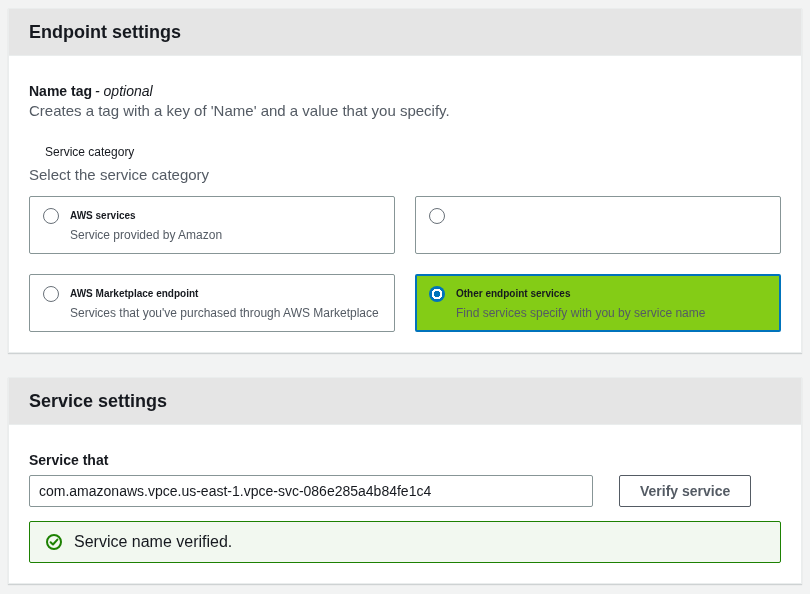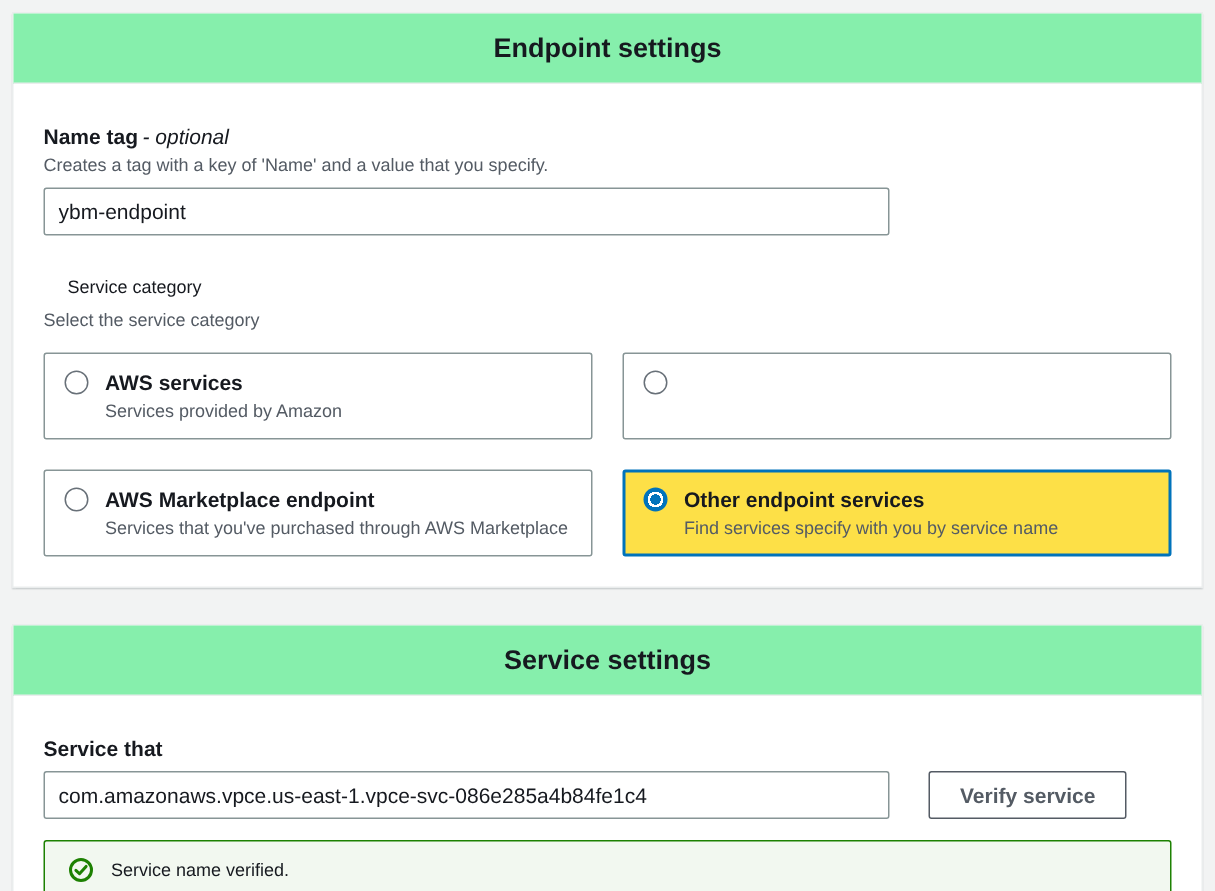--- a/index.html
+++ b/index.html
@@ -14,32 +14,31 @@
   .page { padding: 8px 8px 0; }
 
   .panel {
     background: #fff;
     border: 1px solid #eaeded;
     box-shadow: 0 1px 1px rgba(0,28,36,.15);
   }
   .panel + .panel { margin-top: 24px; }
 
   .panel-header {
-    background: #86efac;
+    background: #e5e5e5;
     border-bottom: 1px solid #eaeded;
     padding: 12px 20px;
-    text-align: center;
   }
   .panel-title { margin: 0; font-size: 18px; font-weight: bold; line-height: 22px; }
 
   .panel-body { padding: 14px 20px 20px; }
 
   .field-label { font-weight: bold; font-size: 14px; line-height: 18px; margin-top: 12px; }
   .field-label em { font-weight: normal; margin-left: 3px; }
-  .field-desc { font-size: 12px; color: #545b64; margin: 3px 0 7px; line-height: 15px; }
+  .field-desc { font-size: 15px; color: #545b64; margin: 3px 0 7px; line-height: 15px; }
 
   .text-input {
     box-sizing: border-box;
     width: 564px; height: 32px;
     border: 1px solid #879596; border-radius: 2px;
     padding: 4px 9px;
     font-size: 14px; font-family: inherit; color: #16191f;
     background: #fff;
   }
 
@@ -55,83 +54,82 @@
     box-sizing: border-box;
     display: flex; gap: 11px; align-items: flex-start;
     border: 1px solid #879596; border-radius: 2px;
     background: #fff;
     padding: 10px 13px;
     min-height: 58px;
     cursor: pointer;
   }
   .card.selected {
     border: 2px solid #0073bb;
-    background: #fde047;
+    background: #84cc16;
     padding: 9px 12px;
   }
   .radio {
     box-sizing: border-box; flex: none;
     width: 16px; height: 16px; margin-top: 1px;
     border: 1px solid #687078; border-radius: 50%;
     background: #fff; cursor: pointer;
   }
   .radio.selected {
     border: none;
     background: radial-gradient(circle, #0073bb 0 3.5px, #fff 3.5px 5.3px, #0073bb 5.3px 8px);
   }
-  .card-title { font-weight: bold; font-size: 14px; line-height: 18px; }
+  .card-title { font-weight: bold; font-size: 10px; line-height: 18px; }
   .card-desc { font-size: 12px; color: #545b64; margin-top: 3px; line-height: 15px; }
 
   .input-row { display: flex; gap: 26px; align-items: flex-end; }
   .btn {
     box-sizing: border-box; height: 32px;
     padding: 5px 20px;
     background: #fff;
     border: 1px solid #545b64; border-radius: 2px;
     color: #545b64; font-weight: bold; font-size: 14px;
     font-family: inherit; cursor: pointer; white-space: nowrap;
   }
 
   .alert-success {
     box-sizing: border-box;
     display: flex; align-items: center; gap: 12px;
     margin-top: 14px;
     border: 1px solid #1d8102; border-radius: 2px;
     background: #f2f8f0;
     padding: 11px 16px;
-    font-size: 12px;
+    font-size: 16px;
   }
   .alert-success svg { flex: none; display: block; }
 </style>
 </head>
 <body>
 
 <div class="page">
 
   <section class="panel">
     <header class="panel-header">
       <h2 class="panel-title">Endpoint settings</h2>
     </header>
     <div class="panel-body">
 
       <div class="field-label">
         <span>Name tag</span><em>- optional</em>
       </div>
       <div class="field-desc">Creates a tag with a key of 'Name' and a value that you specify.</div>
-      <input class="text-input" type="text" value="ybm-endpoint" style="">
 
       <h3 class="section-heading">Service category</h3>
       <div class="field-desc">Select the service category</div>
 
       <div class="cards" id="category-cards">
         <div class="card">
           <span class="radio"></span>
           <div class="card-text">
             <div class="card-title">AWS services</div>
-            <div class="card-desc">Services provided by Amazon</div>
+            <div class="card-desc">Service provided by Amazon</div>
           </div>
         </div>
 
         <div class="card">
           <span class="radio"></span>
         </div>
 
         <div class="card">
           <span class="radio"></span>
           <div class="card-text">

